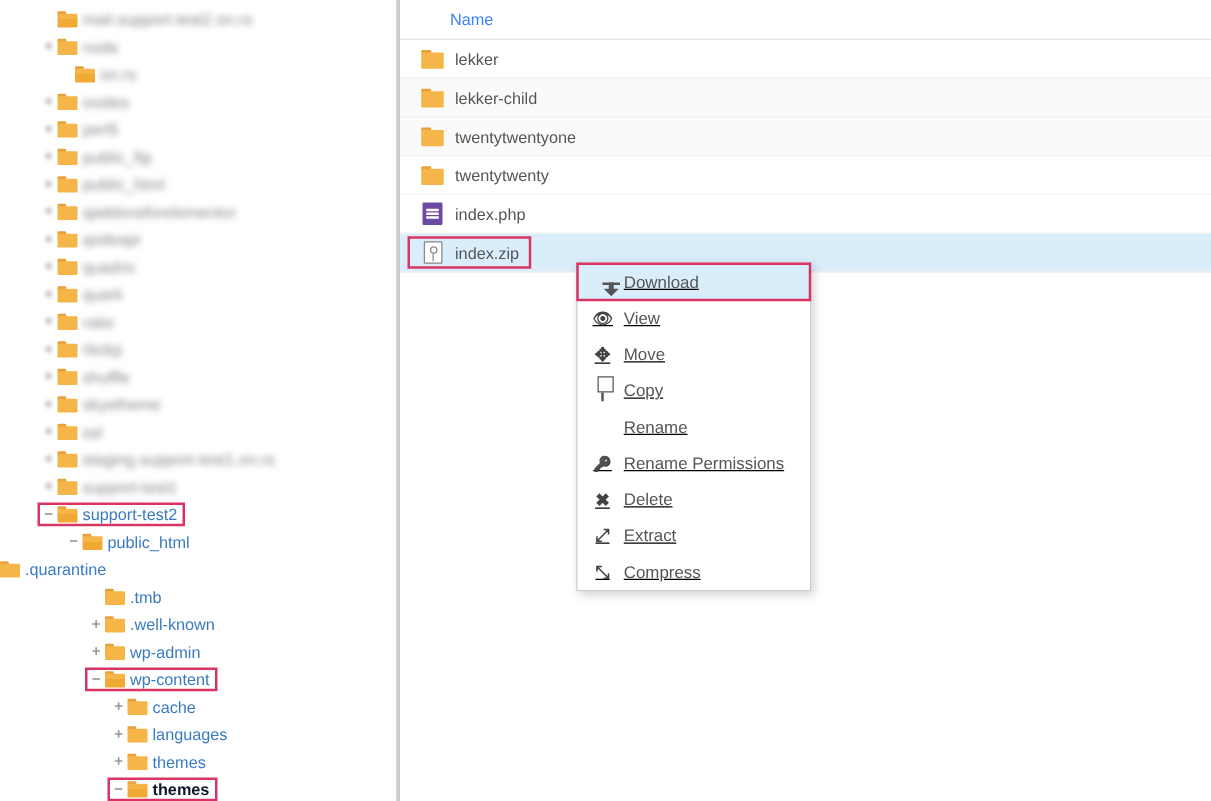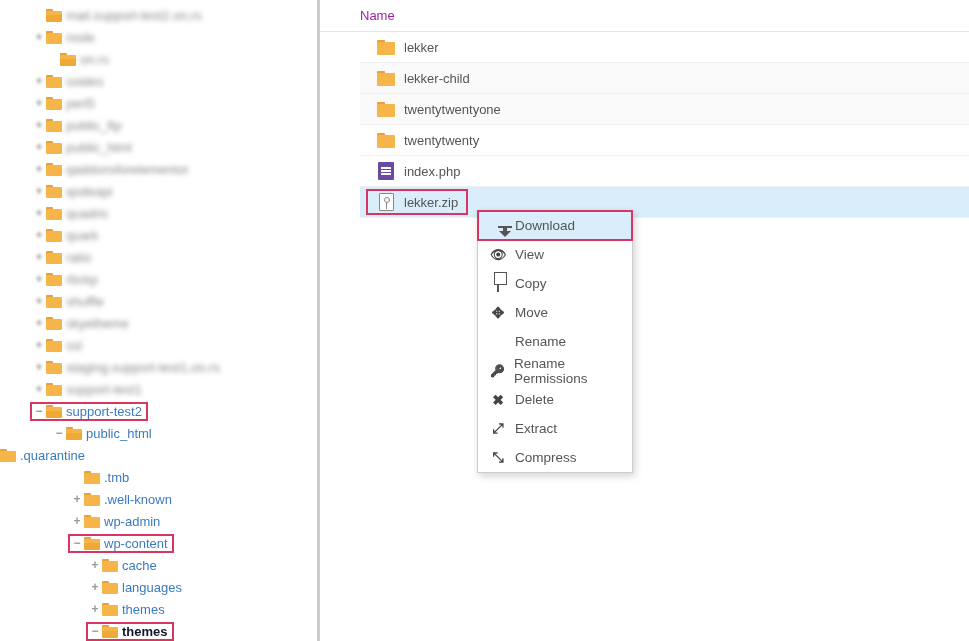--- a/index.html
+++ b/index.html
@@ -13,36 +13,36 @@
 .folder-icon::before { content: ""; position: absolute; top: 0; left: 0; width: 7px; height: 3px; background: #e8a13a; border-radius: 1px 1px 0 0; }
 .folder-icon::after { content: ""; position: absolute; top: 2px; left: 0; width: 16px; height: 11px; background: #f5b548; border-radius: 1px; }
 .folder-open::after { background: linear-gradient(180deg, #f5b548 40%, #f0a935 40%); }
 .tree-label { color: #3a7bbf; }
 .blurred .tree-label { filter: blur(2.5px); color: #888; }
 .blurred .toggle { filter: blur(1.5px); }
 .highlight-box { border: 2px solid #d93563; padding: 0 4px 0 2px; margin-left: -2px; }
 .hl-themes { display: inline-flex; align-items: center; }
 .bold { font-weight: bold; color: #0f172a; }
 .header-row { height: 32px; border-bottom: 1px solid #e5e5e5; display: flex; align-items: center; padding-left: 40px; }
-.header-name { color: #a21caf; font-size: 13px; }
-.file-row { height: 31px; border-bottom: 1px solid #f0f0f0; display: flex; align-items: center; padding-left: 12px; font-size: 13px; color: #555; cursor: pointer; margin-left: 40px; }
+.header-name { color: #3b82f6; font-size: 13px; }
+.file-row { height: 31px; border-bottom: 1px solid #f0f0f0; display: flex; align-items: center; padding-left: 12px; font-size: 13px; color: #555; cursor: pointer; }
 .file-row.alt { background: #fafafa; }
 .file-row.selected { background: #d9edfb; }
 .file-icon-wrap { width: 28px; display: flex; justify-content: center; }
 .big-folder { width: 18px; height: 15px; position: relative; }
 .big-folder::before { content: ""; position: absolute; top: 0; left: 0; width: 8px; height: 3px; background: #e8a13a; border-radius: 1px 1px 0 0; }
 .big-folder::after { content: ""; position: absolute; top: 2px; left: 0; width: 18px; height: 13px; background: #f5b548; border-radius: 1px; }
 .php-icon { width: 16px; height: 18px; background: #6b4ba1; position: relative; border-radius: 1px; }
 .php-icon::before { content: ""; position: absolute; top: 5px; left: 3px; width: 10px; height: 2px; background: #fff; box-shadow: 0 3px 0 #fff, 0 6px 0 #fff; }
 .zip-icon { width: 15px; height: 18px; border: 1.5px solid #888; border-radius: 1px; position: relative; background: #fff; }
 .zip-icon::before { content: ""; position: absolute; top: 3px; left: 4px; width: 4px; height: 4px; border: 1.5px solid #888; border-radius: 50%; }
 .zip-icon::after { content: ""; position: absolute; top: 9px; left: 6px; width: 1.5px; height: 6px; background: #888; }
 .file-name { margin-left: 4px; }
 .hl-cell { display: inline-flex; align-items: center; border: 2px solid #d93563; height: 26px; padding: 0 8px 0 4px; margin-left: -6px; }
-.context-menu { position: absolute; left: 477px; top: 210px; width: 156px; background: #fff; border: 1px solid #ccc; box-shadow: 2px 3px 8px rgba(0,0,0,0.18); font-size: 13.5px; }
+.context-menu { position: absolute; left: 461px; top: 210px; width: 188px; background: #fff; border: 1px solid #ccc; box-shadow: 2px 3px 8px rgba(0,0,0,0.18); font-size: 13.5px; text-decoration: underline; }
 .menu-item { height: 29px; display: flex; align-items: center; padding: 0 12px; color: #555; cursor: pointer; gap: 9px; }
 .menu-item.hl { background: #d9edfb; outline: 2px solid #d93563; outline-offset: -1px; }
 .mi-icon { width: 16px; text-align: center; font-weight: bold; }
 .dl-icon { position: relative; width: 14px; height: 14px; }
 .dl-icon::before { content: ""; position: absolute; left: 5px; top: 0; width: 4px; height: 7px; background: #555; }
 .dl-icon::after { content: ""; position: absolute; left: 1px; top: 5px; border-left: 6px solid transparent; border-right: 6px solid transparent; border-top: 6px solid #555; }
 .dl-bar { position: absolute; left: 0; bottom: -2px; width: 14px; height: 2px; background: #555; }
 .eye-icon::before { content: "👁"; font-size: 13px; color: #444; }
 .move-icon::before { content: "✥"; font-size: 15px; color: #444; }
 .copy-icon { width: 13px; height: 13px; border: 1.5px solid #555; position: relative; }
@@ -252,43 +252,43 @@
     <span class="file-icon-wrap">
         <span class="php-icon"></span>
       </span>
     <span class="file-name">index.php</span>
   </div>
   <div class="file-row alt selected">
     <span class="hl-cell">
       <span class="file-icon-wrap">
           <span class="zip-icon"></span>
         </span>
-      <span class="file-name">lekker.zip</span>
+      <span class="file-name">index.zip</span>
     </span>
   </div>
 </div>
 
 <div class="context-menu">
   <div class="menu-item hl">
     <span class="mi-icon"><span class="dl-icon"><span class="dl-bar"></span></span></span>
     <span>Download</span>
   </div>
   <div class="menu-item">
     <span class="mi-icon eye-icon"></span>
     <span>View</span>
   </div>
   <div class="menu-item">
+    <span class="mi-icon move-icon"></span>
+    <span>Move</span>
+  </div>
+  <div class="menu-item">
     <span class="mi-icon"><span class="copy-icon"></span></span>
     <span>Copy</span>
   </div>
   <div class="menu-item">
-    <span class="mi-icon move-icon"></span>
-    <span>Move</span>
-  </div>
-  <div class="menu-item">
     <span class="mi-icon"><span class="rename-icon"></span></span>
     <span>Rename</span>
   </div>
   <div class="menu-item">
     <span class="mi-icon key-icon"></span>
     <span>Rename Permissions</span>
   </div>
   <div class="menu-item">
     <span class="mi-icon delete-icon"></span>
     <span>Delete</span>

